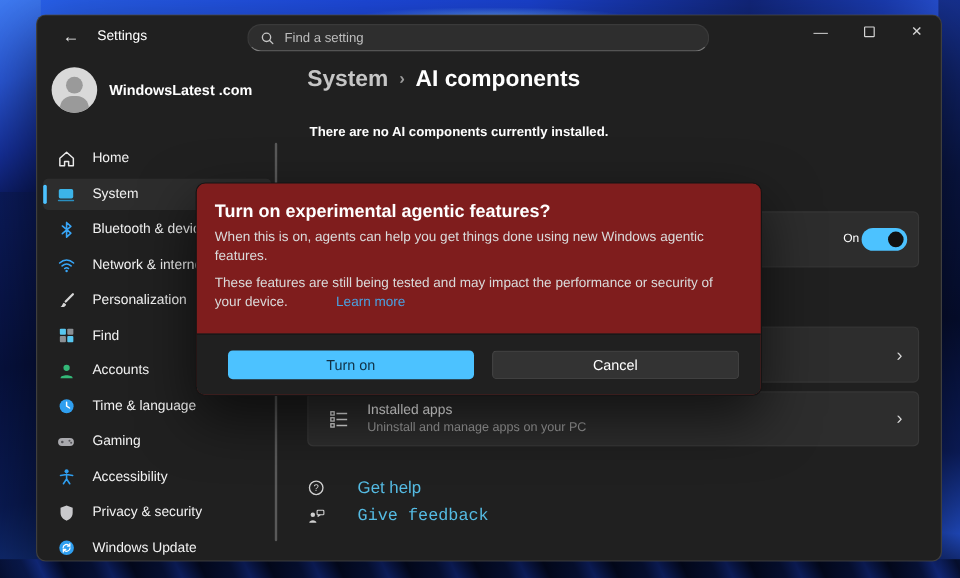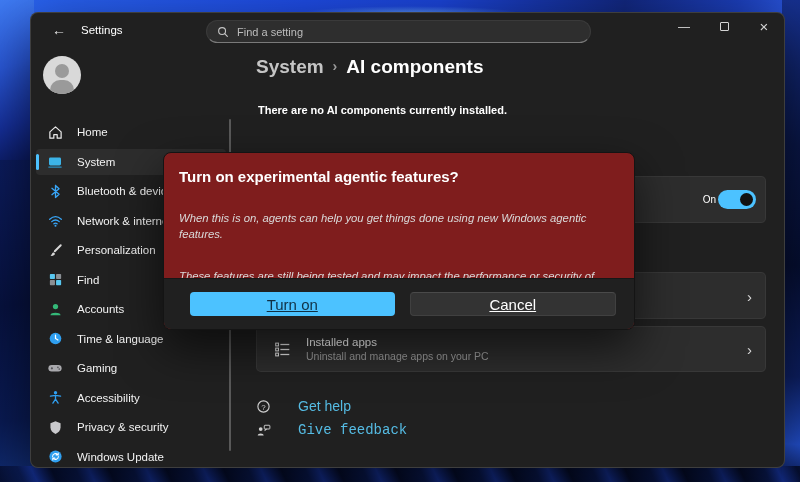--- a/index.html
+++ b/index.html
@@ -79,25 +79,25 @@
 
   .flink { position:absolute; left:225px; height:22px; display:flex; align-items:center; gap:11px; }
   .flink.l1 { top:382px; } .flink.l2 { top:406px; }
   .flink .txt { font-size:14px;margin-left:16px; }
 
   
   .dialog { position:absolute; left:163px; top:152px; width:472px; height:178px; background:#7f1d1d;
       border:1px solid #141414; border-radius:8px; box-shadow:0 18px 46px rgba(0,0,0,.6); z-index:50; overflow:hidden; }
   .dlg-content { padding:15px 22px 0 15px; }
   .dlg-title { font-size:15px; font-weight:600; color:#ffffff; }
-  .dlg-body { font-size:11.3px; color:#dadada; line-height:1.45; margin-top:25px;font-style:italic; }
+  .dlg-body { font-size:11.3px; color:#dadada; line-height:1.45; margin-top:5px; }
   .dlg-footer { position:absolute; left:0; right:0; bottom:0; height:51px; background:#202020;
       border-top:1px solid #171717; display:flex; align-items:center; gap:15px; padding:0 18px 0 26px; }
-  .dlg-btn { flex:1; height:24px; border-radius:4px; font-size:15px; display:flex;
-      align-items:center; justify-content:center;text-decoration:underline; }
+  .dlg-btn { flex:1; height:24px; border-radius:4px; font-size:12px; display:flex;
+      align-items:center; justify-content:center; }
   .dlg-btn.primary { color:#103044; font-weight:400; }
   .dlg-btn.secondary { background:#333333; color:#ffffff; border:1px solid #404040; border-top-color:#4a4a4a; }
 </style>
 </head>
 <body>
 
 <div id="screen">
 
   <div class="wallpaper">
     <div class="wp-top"></div>
@@ -128,20 +128,21 @@
       <div class="wc">
           <span class="maxbox"></span>
         </div>
       <div class="wc" style="font-size:15px;">×</div>
     </div>
 
     <div class="avatar">
       <div class="head"></div>
       <div class="bodyp"></div>
     </div>
+    <div class="acct-name">WindowsLatest .com</div>
 
     <div class="nav">
 
       <div class="nav-item">
         <span class="nicon">
           <svg width="15" height="15" viewBox="0 0 16 16">
               <path d="M8 2 L14 7.3 V14 H9.8 V10.2 H6.2 V14 H2 V7.3 Z" fill="none" stroke="#eaeaea" stroke-width="1.3" stroke-linejoin="round"></path>
             </svg>
         </span>
         <span class="nlabel">Home</span>

